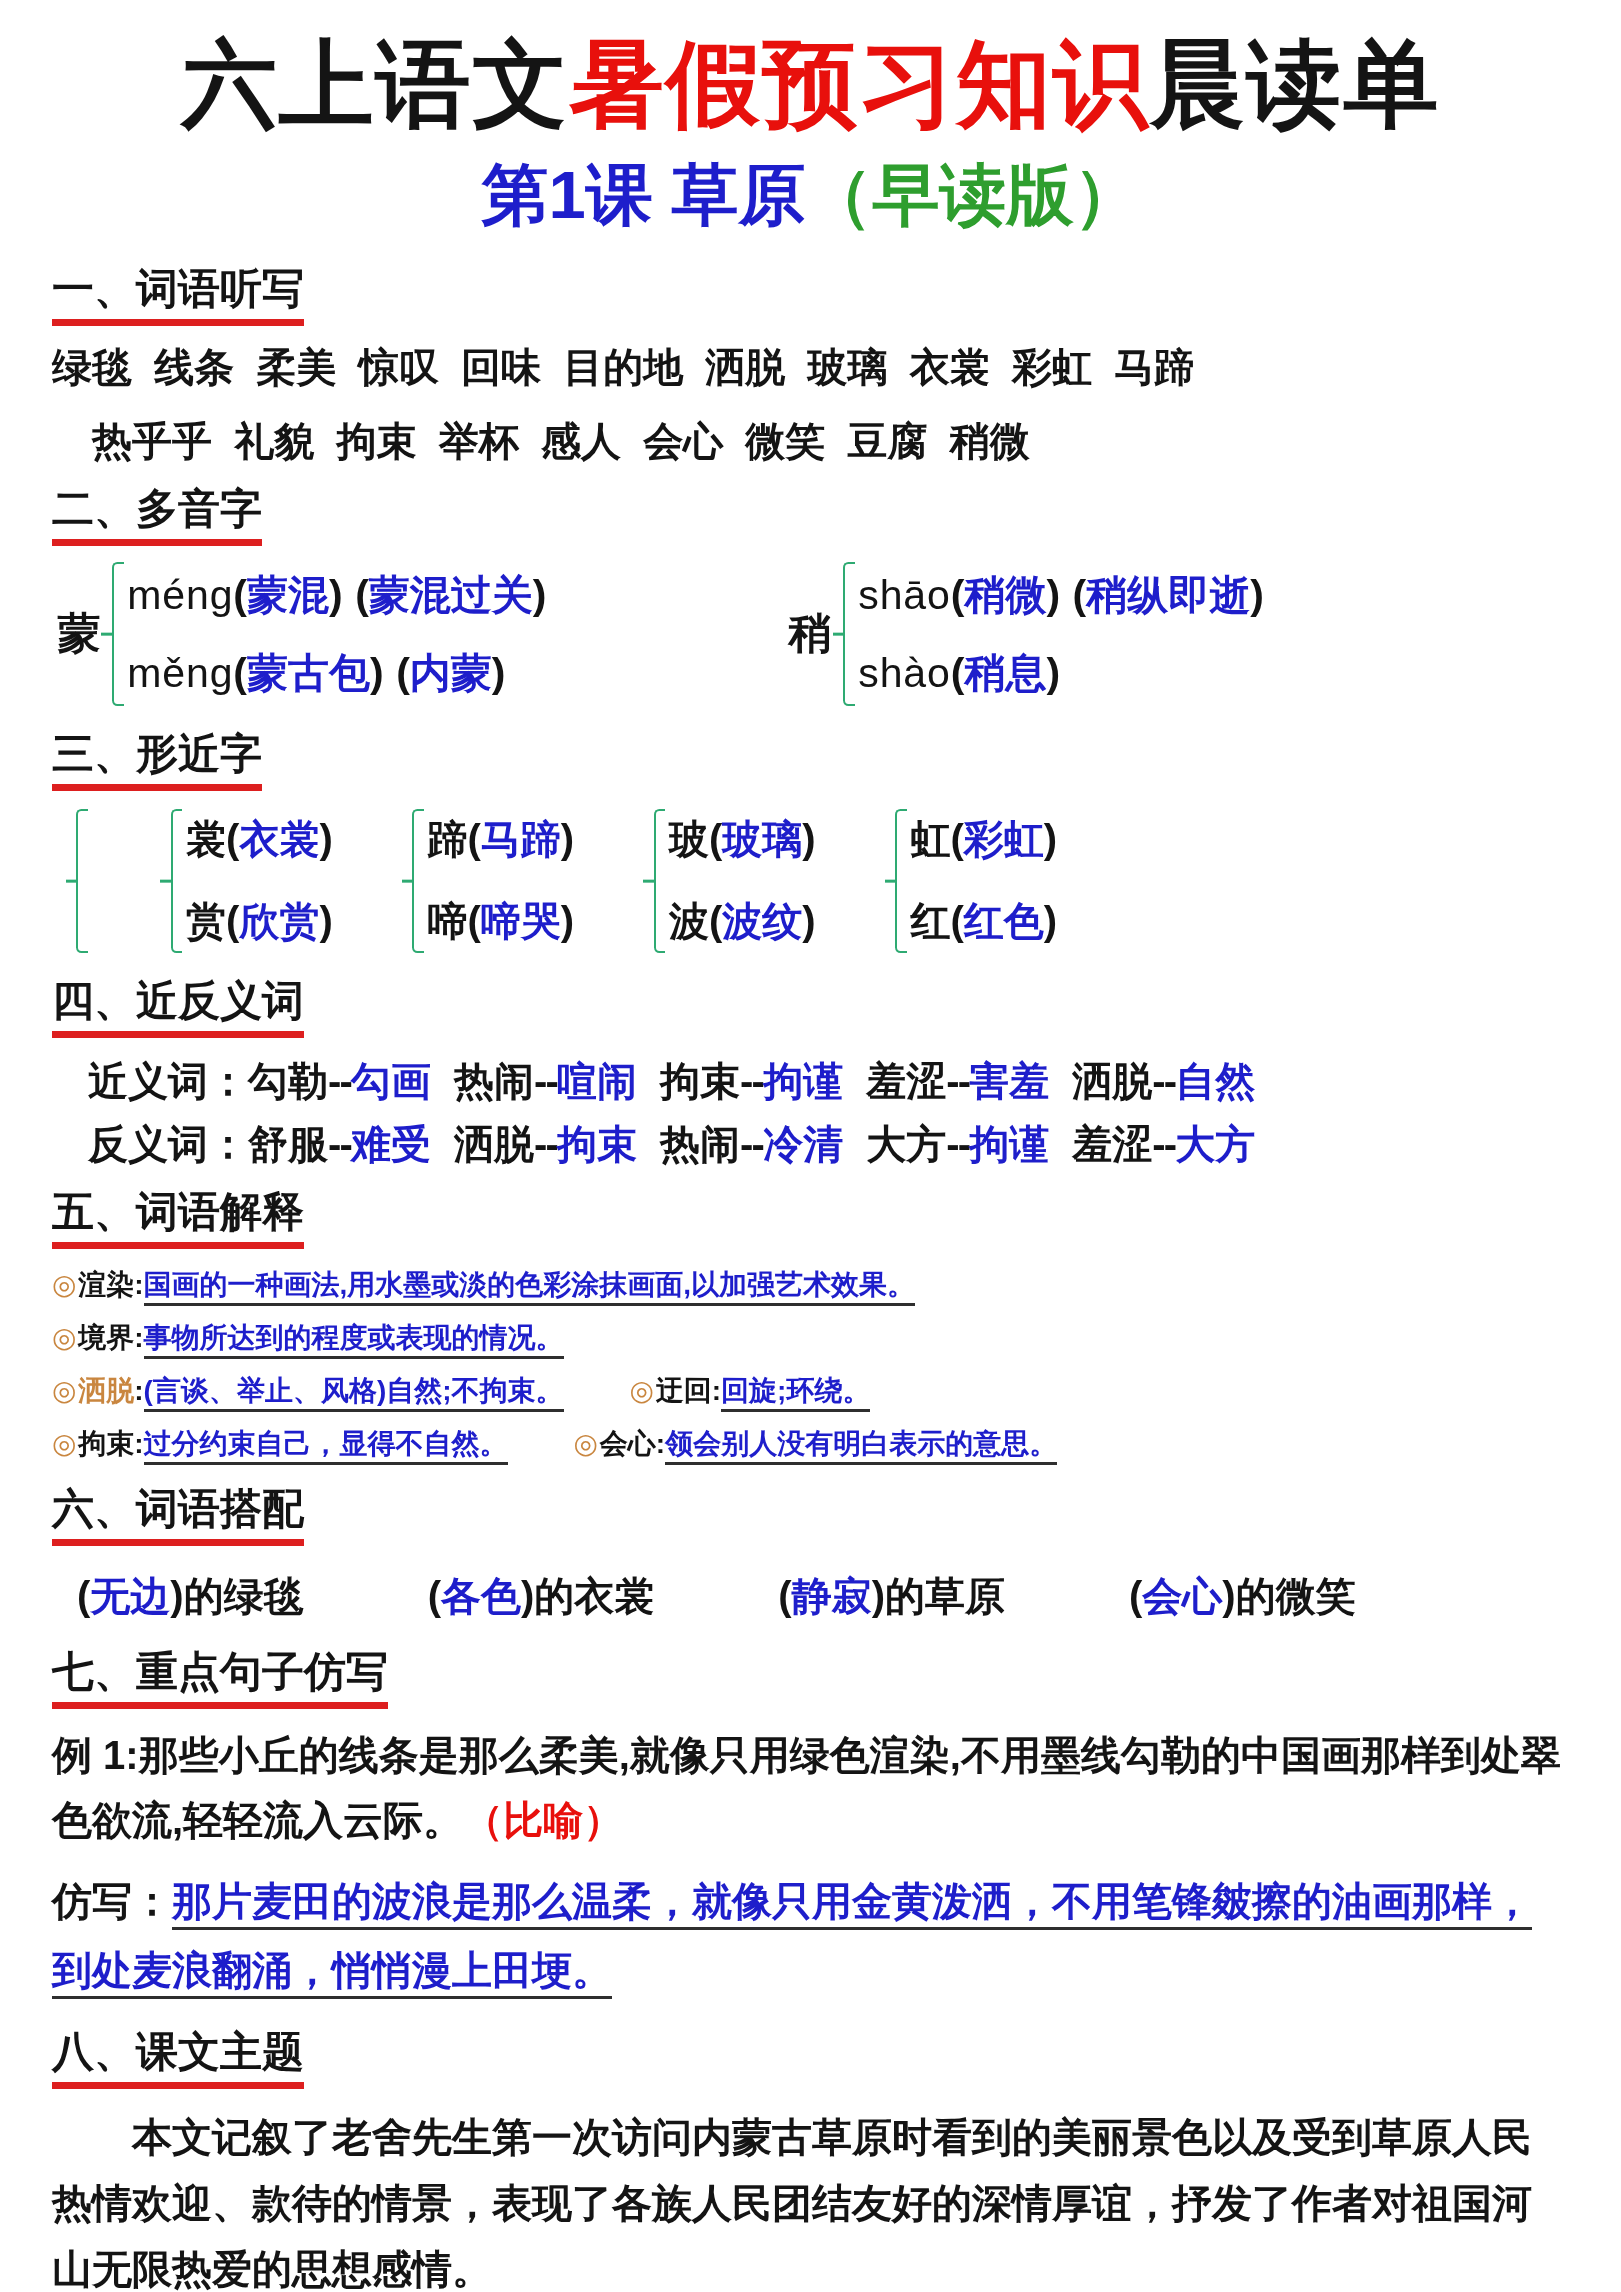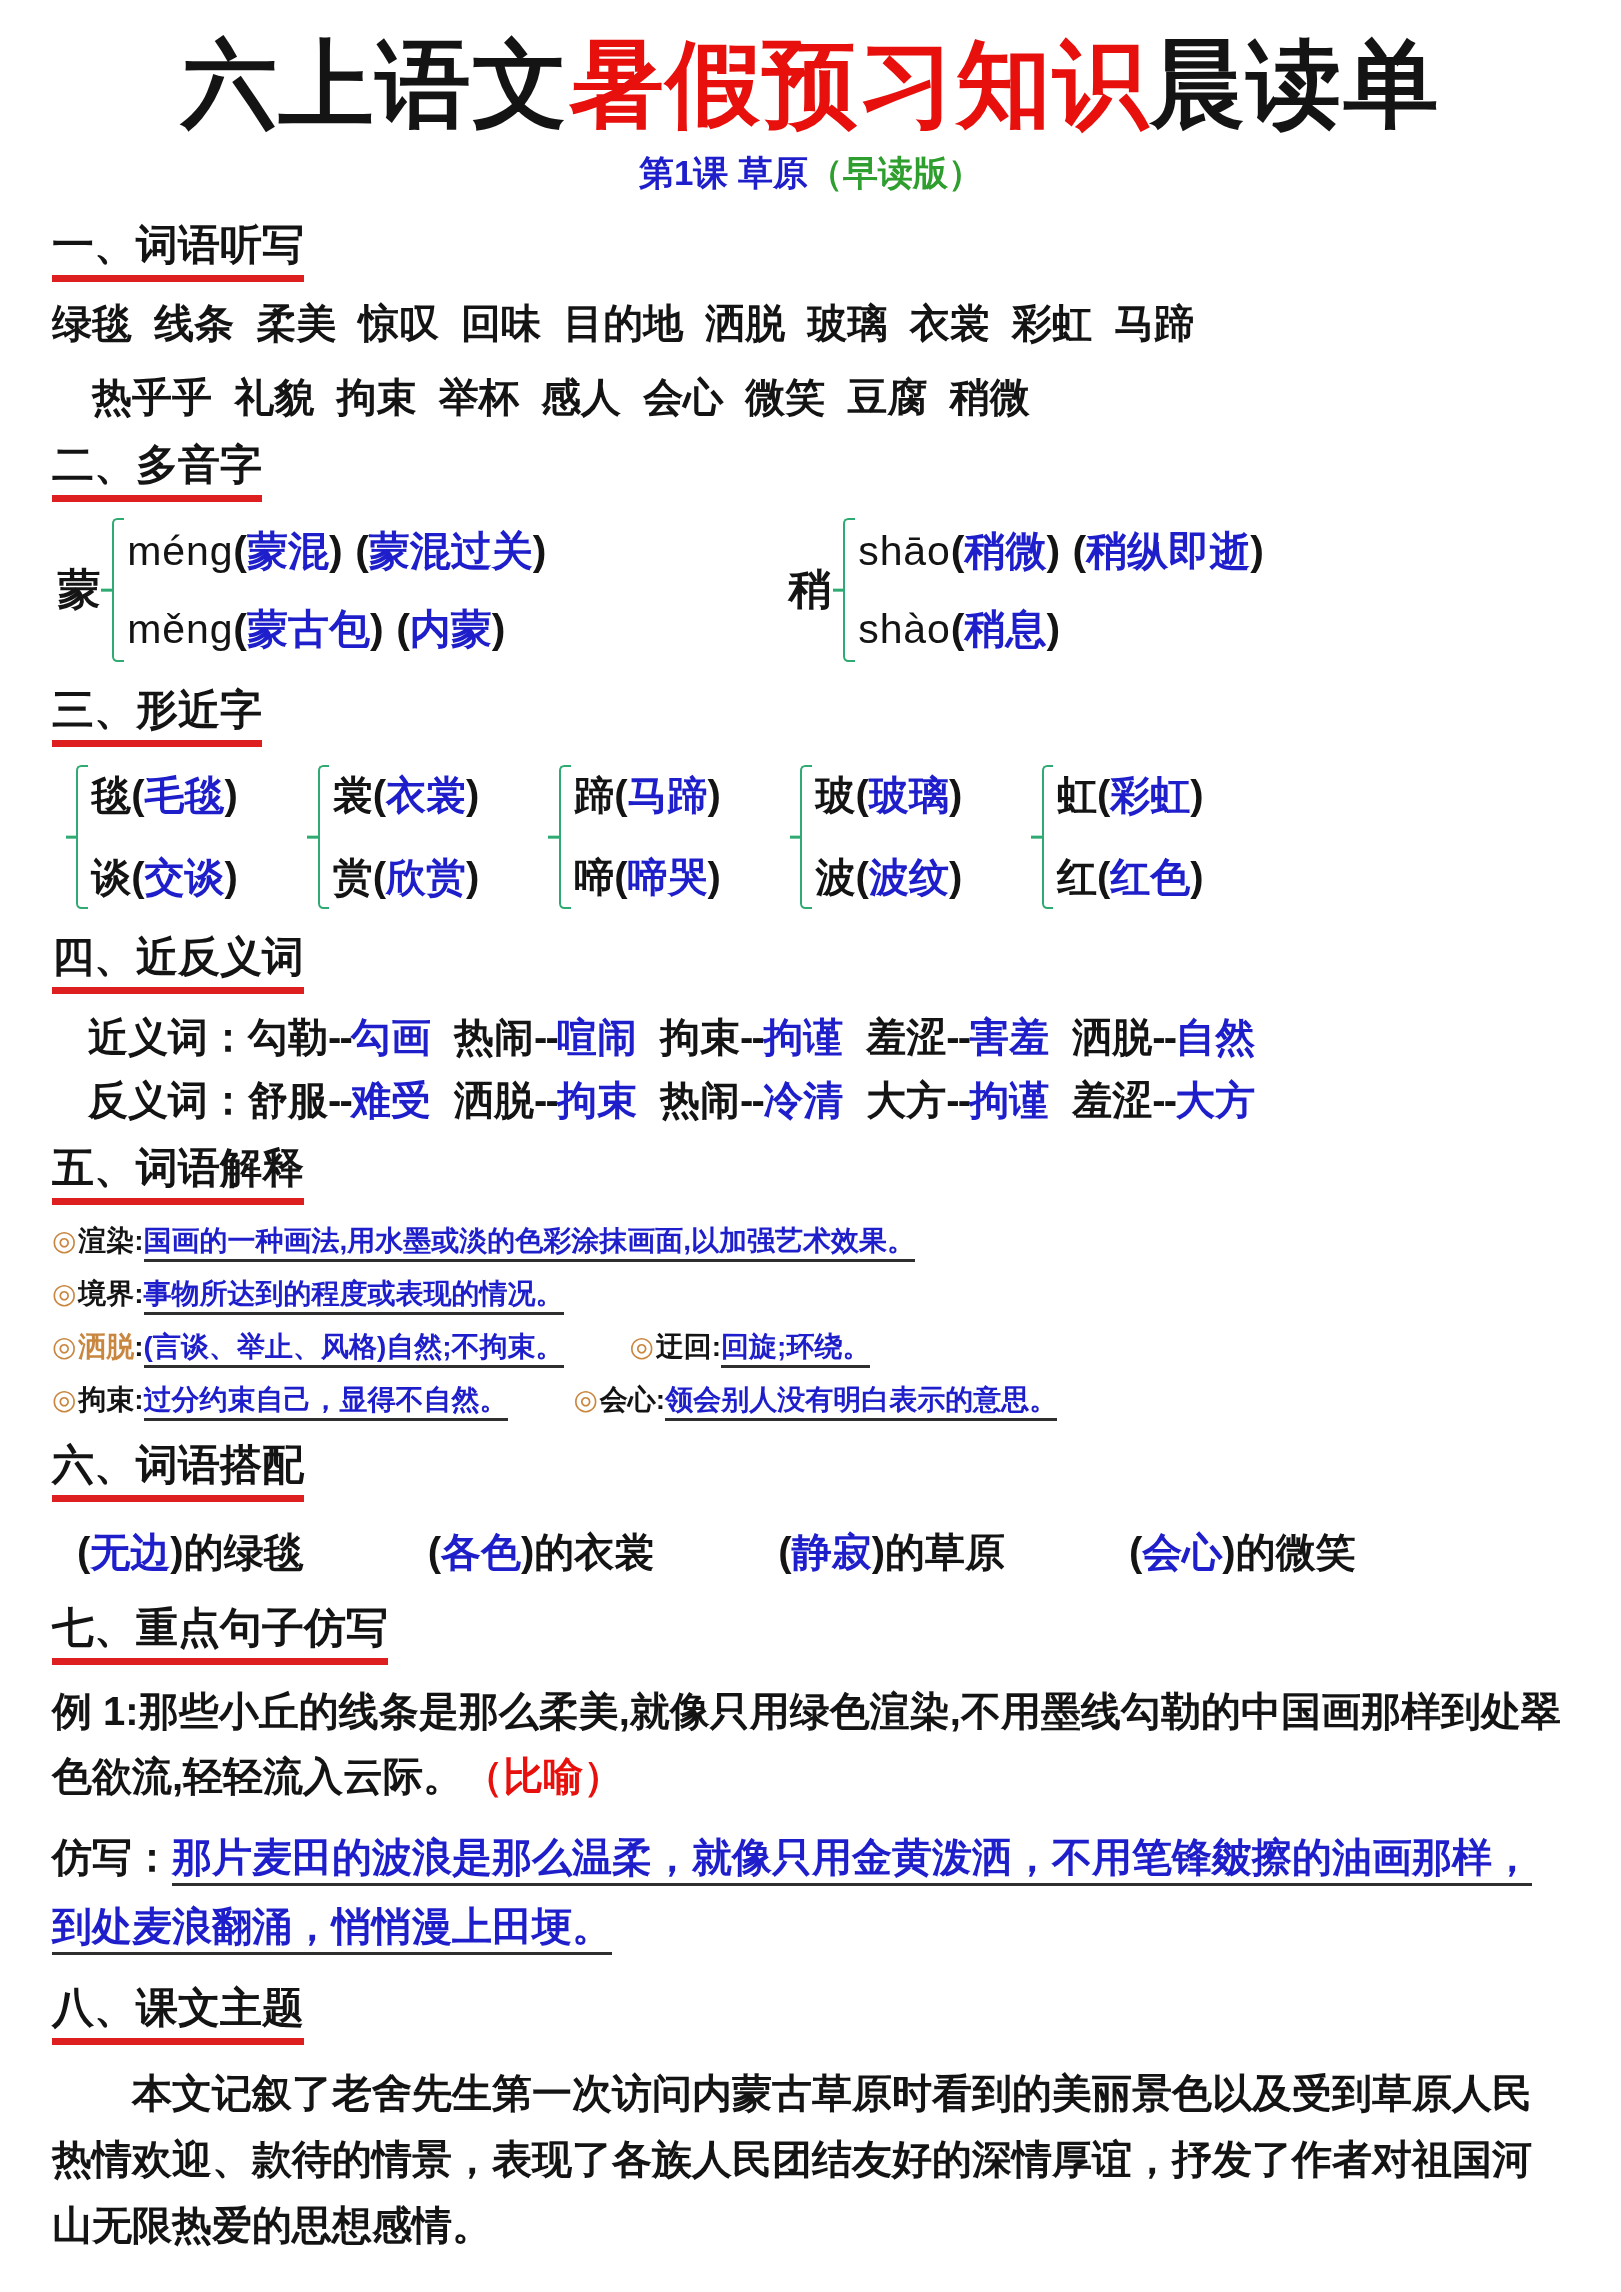--- a/index.html
+++ b/index.html
@@ -15,21 +15,21 @@
   }
   .page{padding:30px 52px 18px 52px;}
 
   
   .title{
     text-align:center; font-size:95px; font-weight:700;
     letter-spacing:1.8px; line-height:1.15; white-space:nowrap;
   }
   .title .red{color:var(--red);}
   .subtitle{
-    text-align:center; font-size:35px; font-weight:700; margin-top:10.7px;
+    text-align:center; font-size:67px; font-weight:700; margin-top:10.7px;
   }
   .subtitle .blue{color:var(--blue);}
   .subtitle .green{color:var(--green);}
 
   
   section{margin-top:23px;}
   h2{font-size:42px; font-weight:700; line-height:1.2; margin-bottom:14.3px;}
   .sec-head{
     display:inline-block;
     border-bottom:7.2px solid var(--hrule);
@@ -149,24 +149,20 @@
         </div>
       </div>
     </div>
   </section>
 
   <section>
     <h2><span class="sec-head">三、形近字</span></h2>
     <div class="sim-row">
       <div class="sim-pair">
         <div class="vbrace"></div>
-        <div class="sim-lines">
-          <div class="sim-line"><span>毯</span><span class="pw">毛毯</span></div>
-          <div class="sim-line"><span>谈</span><span class="pw">交谈</span></div>
-        </div>
       </div>
       <div class="sim-pair">
         <div class="vbrace"></div>
         <div class="sim-lines">
           <div class="sim-line"><span>裳</span><span class="pw">衣裳</span></div>
           <div class="sim-line"><span>赏</span><span class="pw">欣赏</span></div>
         </div>
       </div>
       <div class="sim-pair">
         <div class="vbrace"></div>

